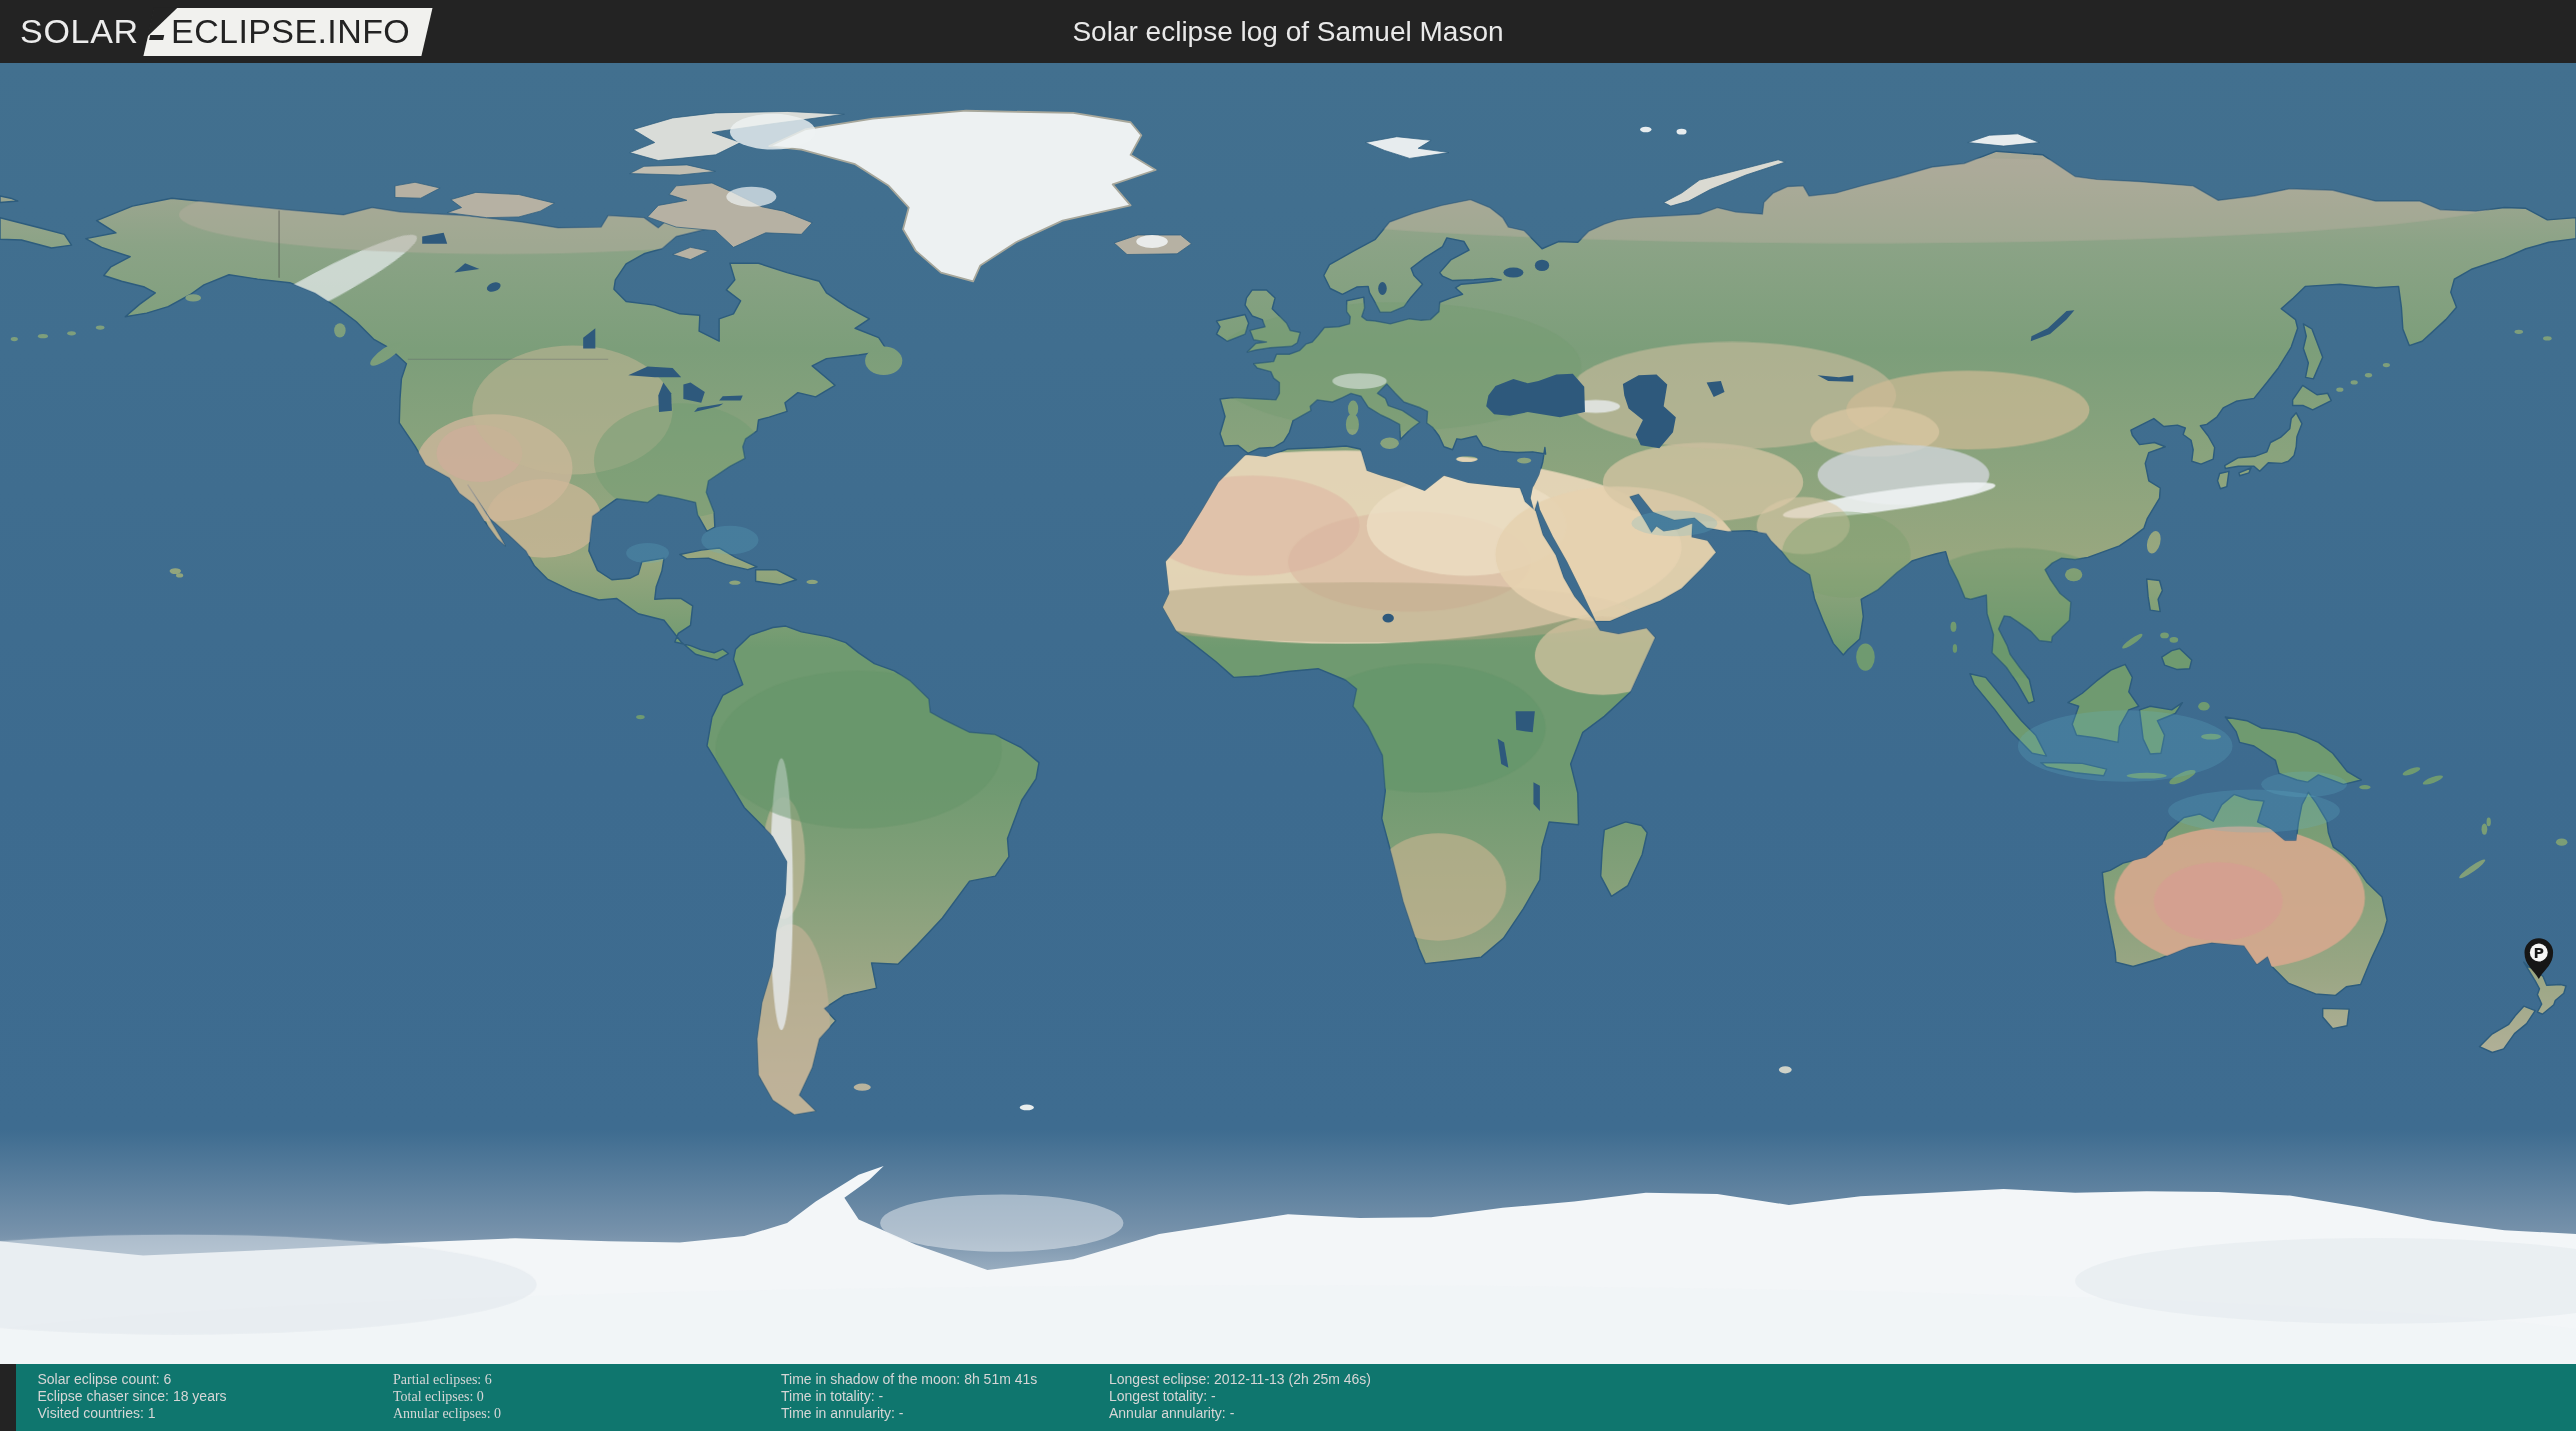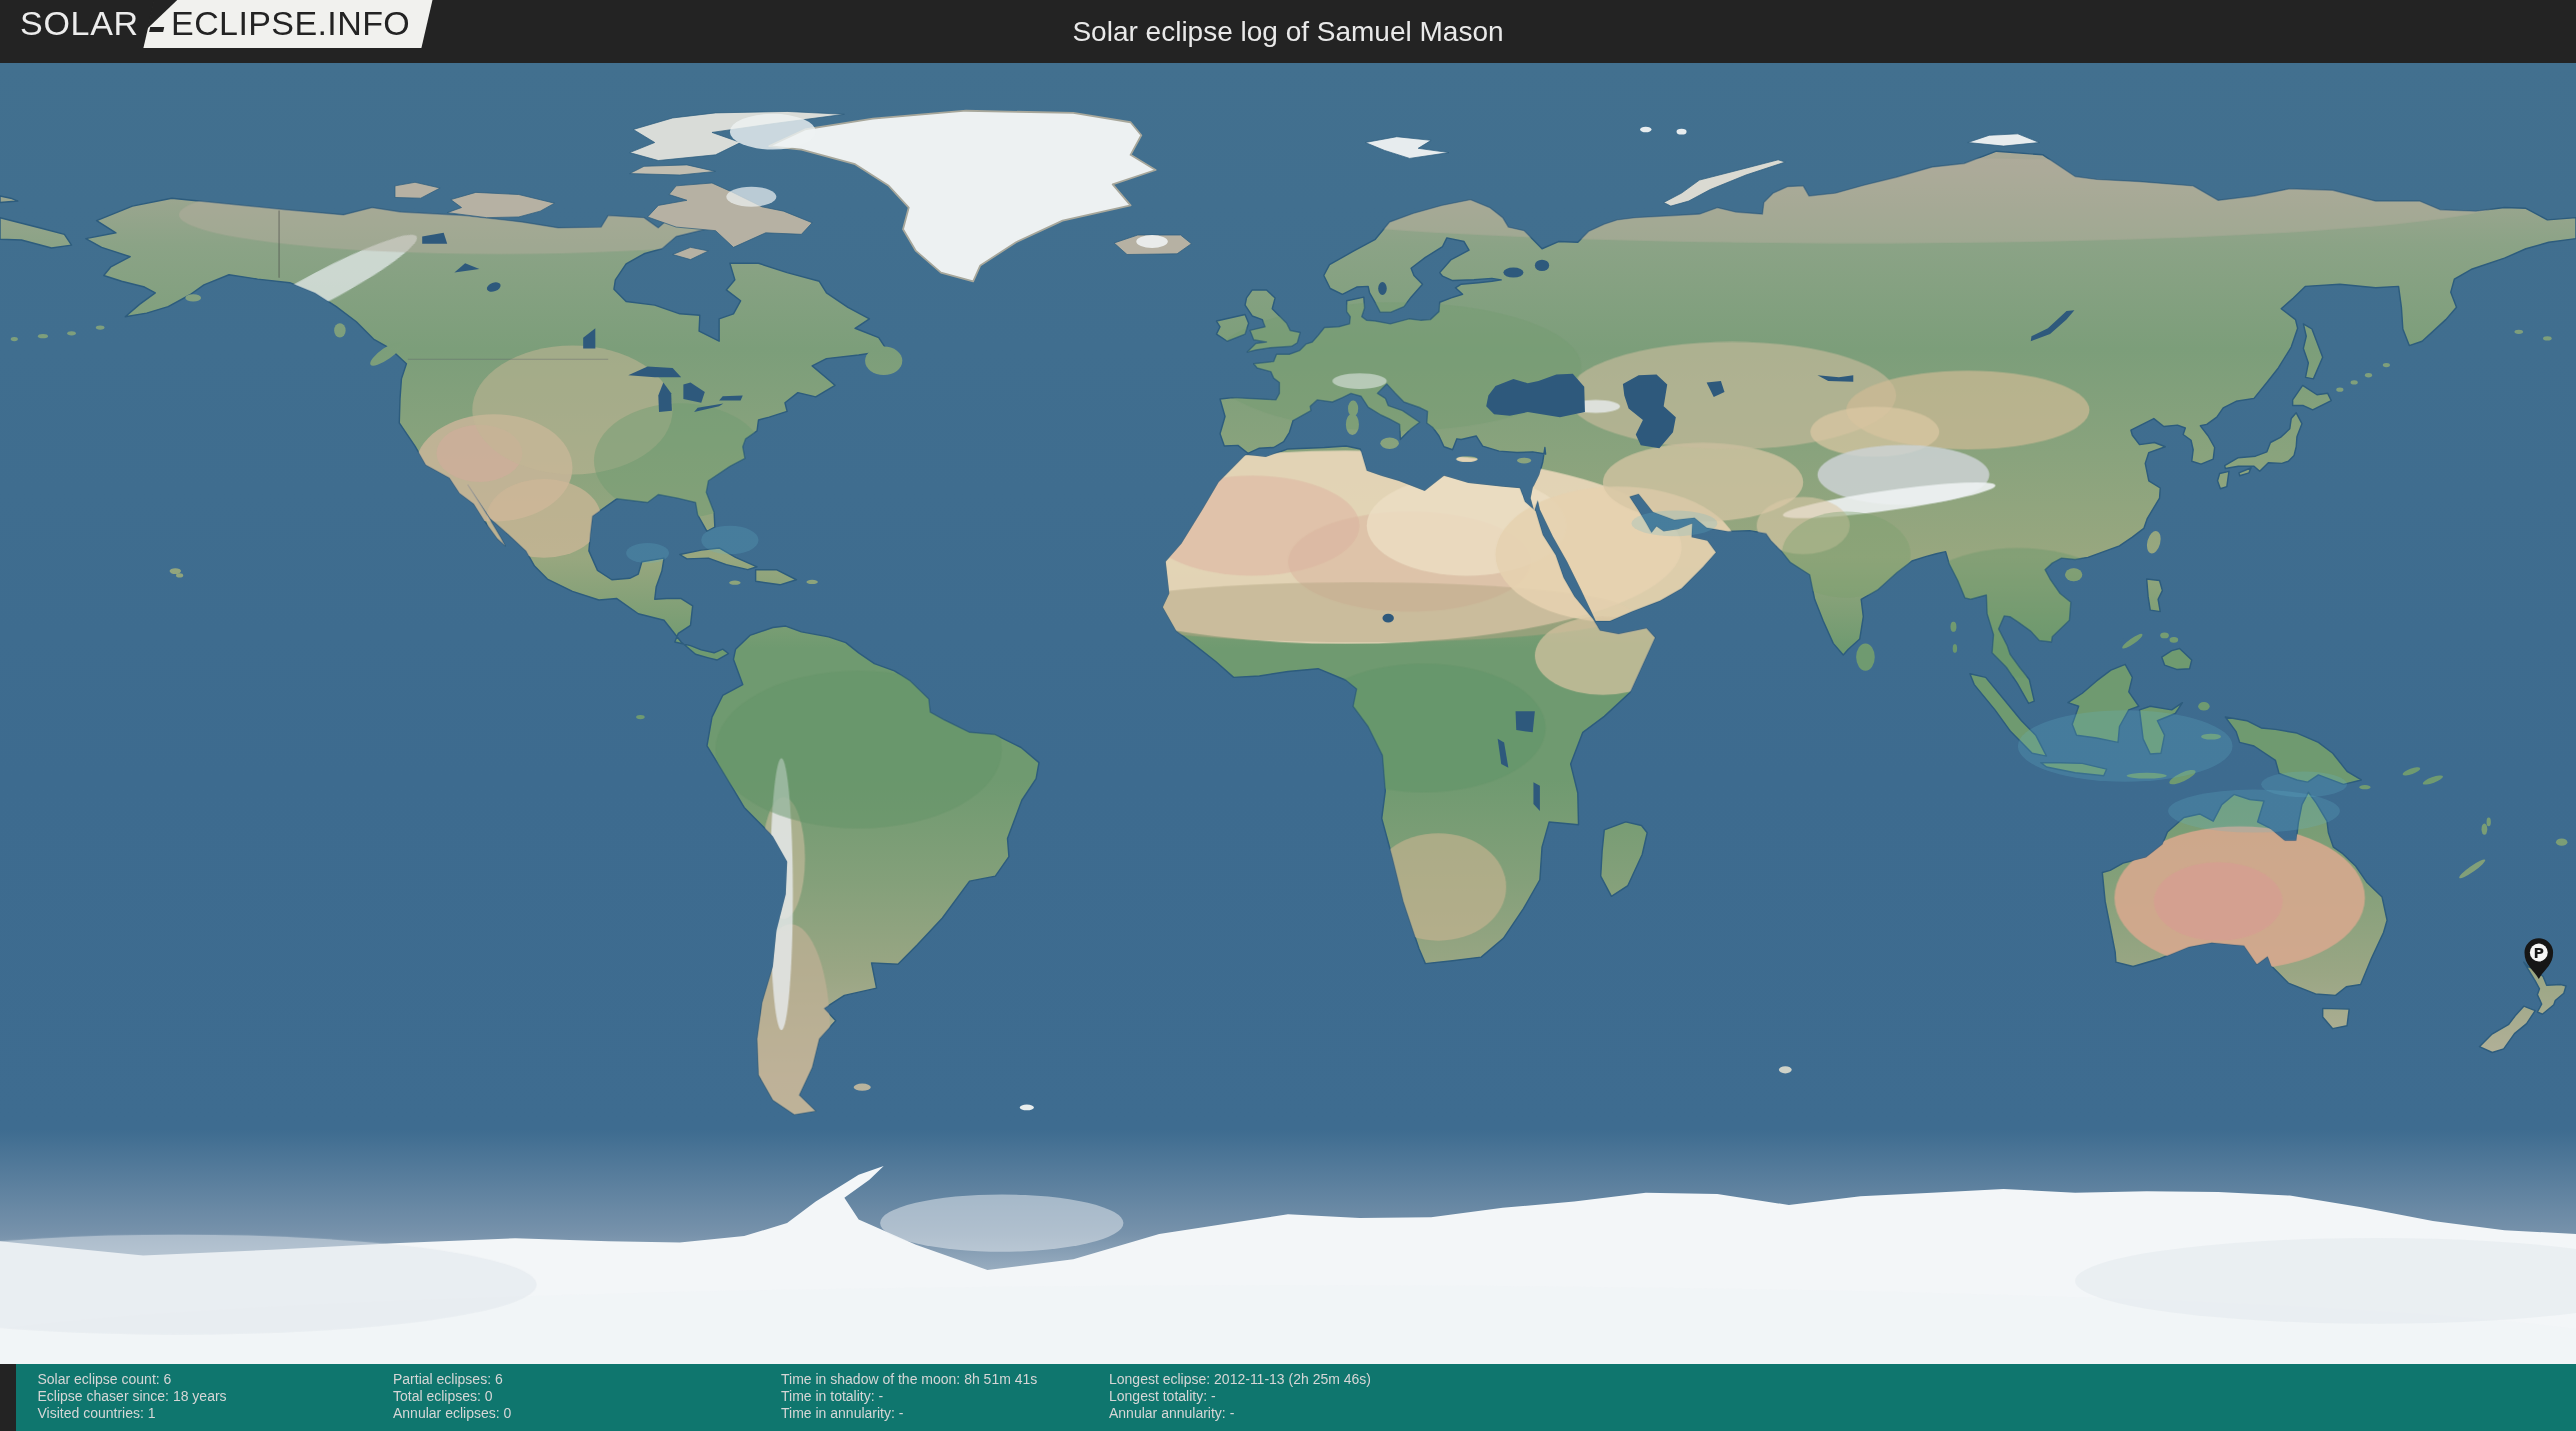--- a/index.html
+++ b/index.html
@@ -3,21 +3,21 @@
 <meta charset="utf-8">
 <style>
   html,body{margin:0;padding:0;}
   body{
     width:2576px;height:1431px;overflow:hidden;position:relative;
     background:#232323;font-family:"Liberation Sans",sans-serif;
   }
   
   .header{
     position:absolute;top:0;left:0;width:2576px;height:63px;
-    background:#232323;display:flex;align-items:flex-start;z-index:10;
+    background:#232323;display:flex;align-items:center;z-index:10;
   }
   .logo{display:flex;align-items:center;margin-left:20px;cursor:pointer;text-decoration:none;}
   .logo-solar{
     font-size:34px;color:#ececec;letter-spacing:0.7px;font-weight:400;
   }
   .logo-box{
     position:relative;margin-left:10px;background:#f1f1ee;
     transform:skewX(-13deg);padding:3.6px 17px 5px 21.5px;
   }
   .logo-box::before{ 
@@ -39,21 +39,21 @@
   .map-wrap{position:absolute;top:63px;left:0;width:2576px;height:1301px;background:#3d6b8f;}
   .map-wrap svg{display:block;width:2576px;height:1301px;}
   
   .footer{
     position:absolute;left:16px;top:1364px;width:2576px;height:67px;background:#0f766e;z-index:10;
   }
   .fcol{
     position:absolute;top:7.2px;font-size:14px;line-height:17px;
     color:#d6d6d6;white-space:nowrap;font-weight:400;
   }
-  .fcol-1{left:21.5px;} .fcol-2{left:377px;} .fcol-3{left:733px;margin-left:32px;} .fcol-4{left:1093px;}
+  .fcol-1{left:21.5px;} .fcol-2{left:377px;font-family:Liberation Serif, serif;} .fcol-3{left:733px;margin-left:32px;} .fcol-4{left:1093px;}
 </style>
 </head>
 <body>
 
 <div class="header">
   <a class="logo">
     <span class="logo-solar">SOLAR</span>
     <span class="logo-box"><span class="logo-info">ECLIPSE.INFO</span></span>
   </a>
   <div class="page-title">Solar eclipse log of Samuel Mason</div>

